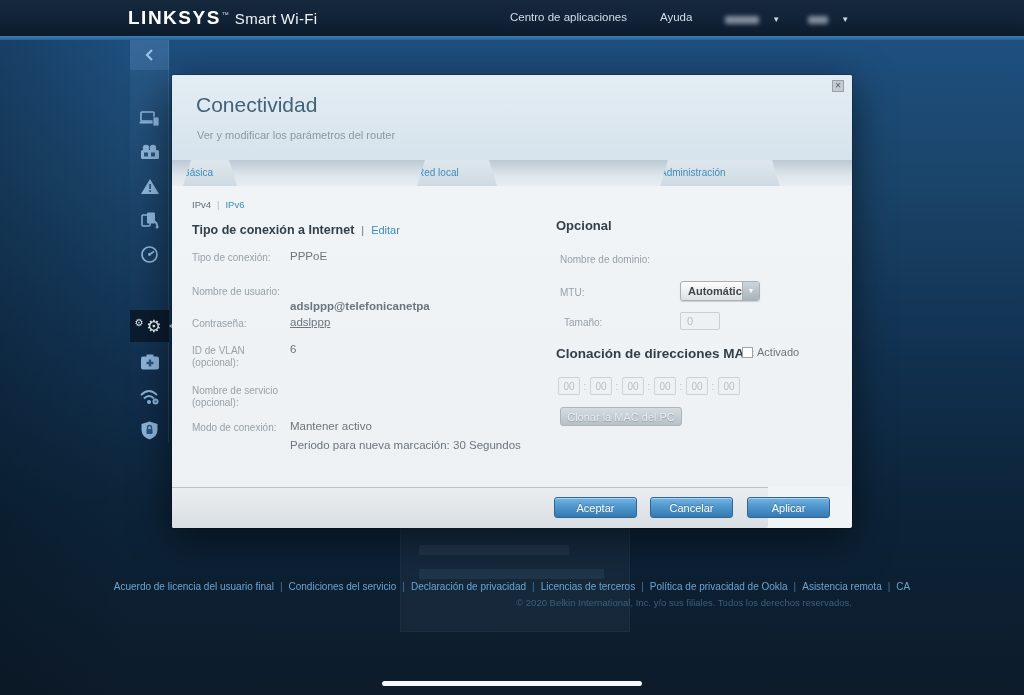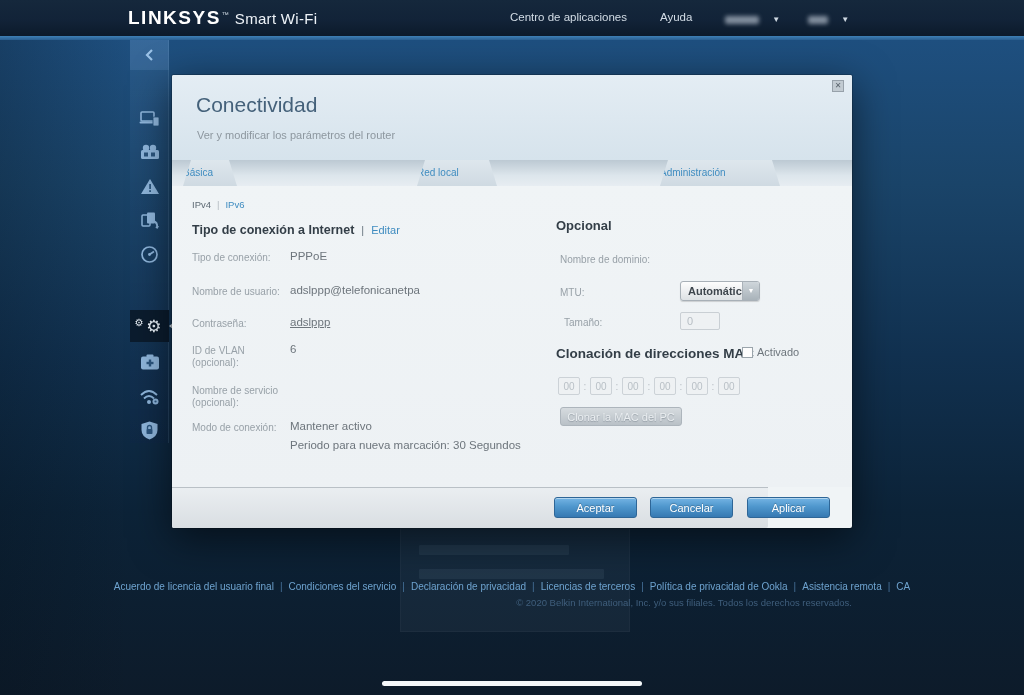--- a/index.html
+++ b/index.html
@@ -246,21 +246,21 @@
       </div>
 
       <div class="section-title-row">
         <span class="section-title">Tipo de conexión a Internet</span><span class="title-pipe">|</span><span class="edit-link">Editar</span>
       </div>
 
       <div class="fld-label" style="top:66px;">Tipo de conexión:</div>
       <div class="fld-value" style="top:64px;">PPPoE</div>
 
       <div class="fld-label" style="top:100px;">Nombre de usuario:</div>
-      <div class="fld-value" style="top:98px;">adslppp@telefonicanetpa</div>
+      <div class="fld-value" style="top:114px;font-weight:bold;">adslppp@telefonicanetpa</div>
 
       <div class="fld-label" style="top:132px;">Contraseña:</div>
       <div class="fld-value" style="top:130px;text-decoration:underline;">adslppp</div>
 
       <div class="fld-label" style="top:159px;">ID de VLAN
 (opcional):</div>
       <div class="fld-value" style="top:157px;">6</div>
 
       <div class="fld-label" style="top:199px;">Nombre de servicio
 (opcional):</div>

